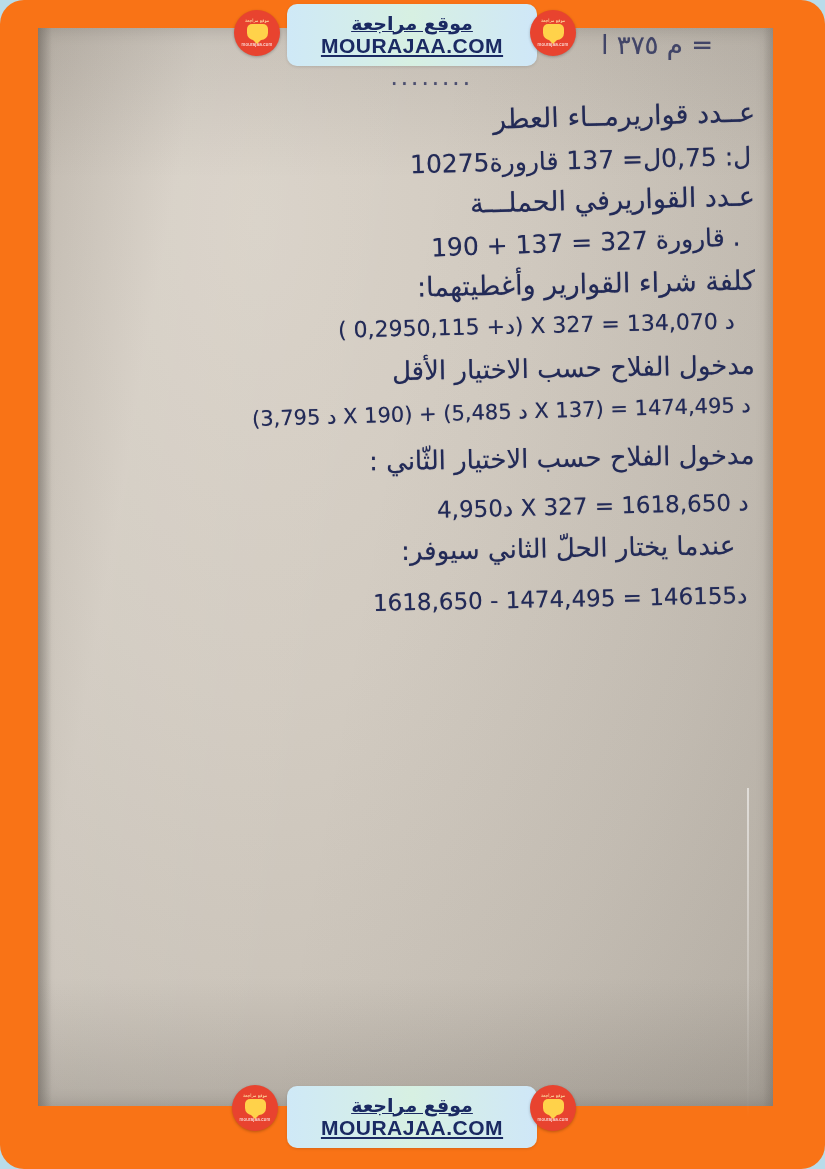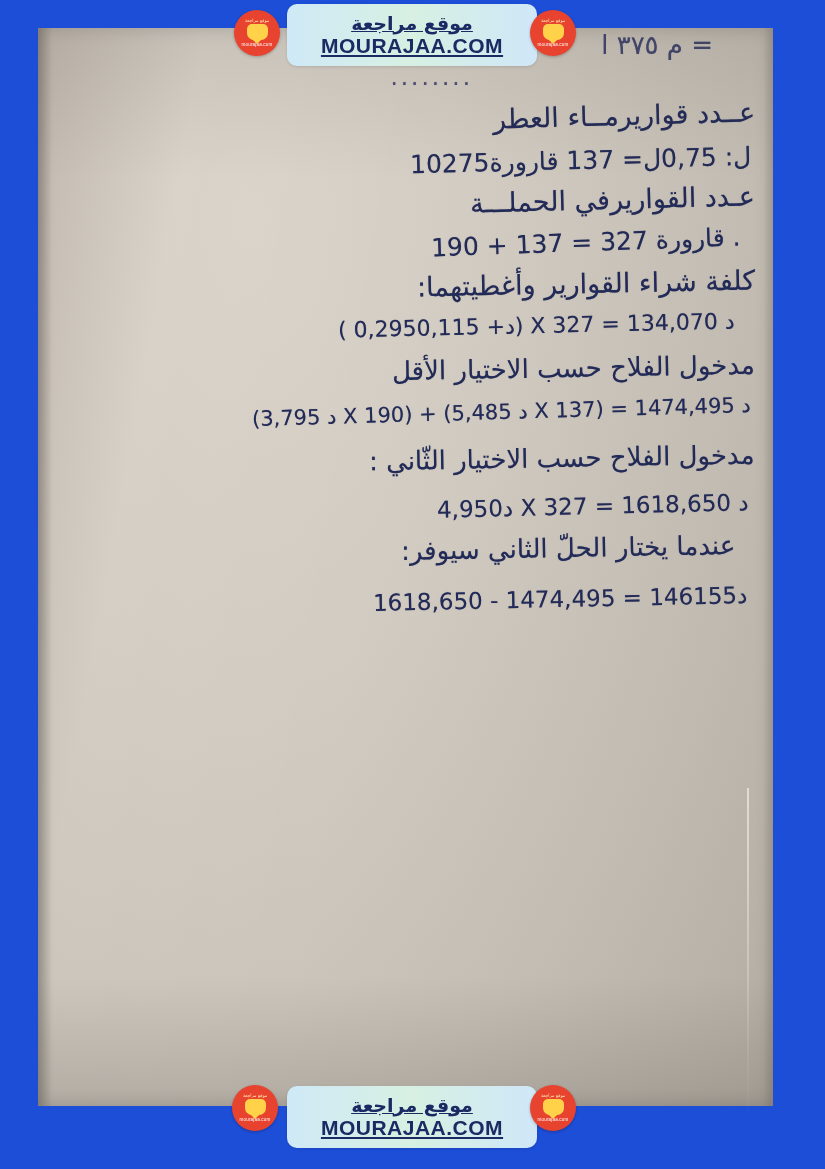--- a/index.html
+++ b/index.html
@@ -13,21 +13,22 @@
     position: relative;
     overflow: hidden;
     font-family: "Liberation Sans", sans-serif;
   }
 
   
   .page-wrap {
     position: absolute;
     left: 0; top: 0;
     width: 825px; height: 1169px;
-    background: #1d4ed8;
+    background: #f97316;
+    border-radius: 24px;
   }
 
   .paper {
     position: absolute;
     left: 38px;
     top: 28px;
     width: 735px;
     height: 1078px;
     background:
       radial-gradient(ellipse at 30% 18%, #d9d2c8 0%, #d2cbc1 38%, #c9c2b8 70%, #bdb6ac 100%);

